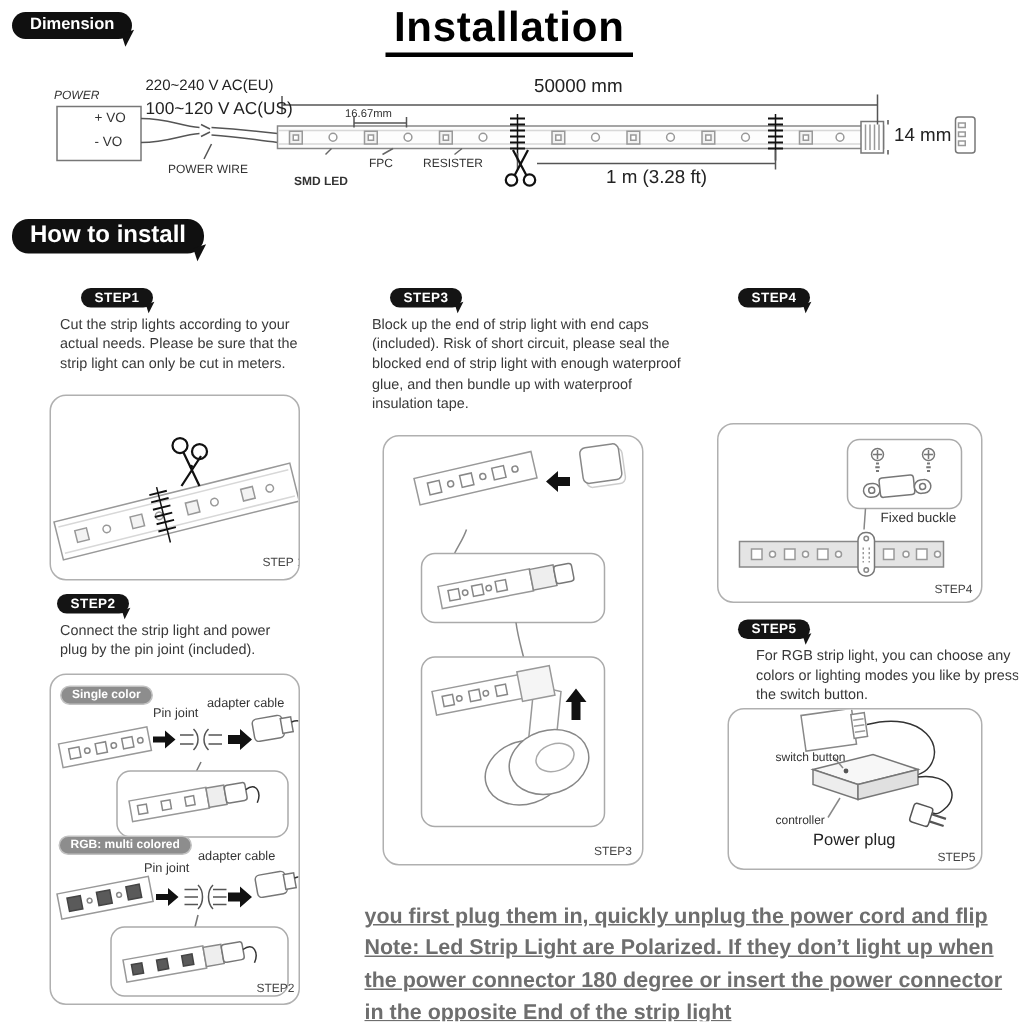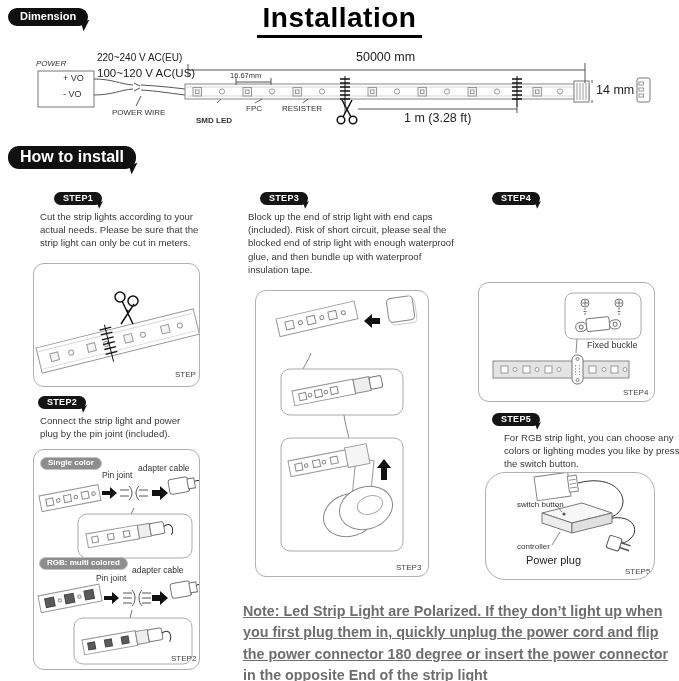--- a/index.html
+++ b/index.html
@@ -365,21 +365,21 @@
         <circle cx="98.5" cy="97" r="1.5" fill="none" stroke="#888"></circle>
         <path d="M96.5,82 V92 M100.5,82 V92" stroke="#999" stroke-dasharray="1.5,1.5" fill="none"></path>
       </g>
     </svg>
     <div class="figlabel" style="left:108px;top:57px;font-size:9px;color:#333;">Fixed buckle</div>
     <div class="figlabel" style="left:144px;top:105px;">STEP4</div>
   </div>
 
   <div class="step-badge" style="left:492px;top:413px;">STEP5</div>
   <div class="steptext" style="left:480px;top:431px;width:196px;margin-left:24px;">For RGB strip light, you can choose any colors or lighting modes you like by pressing the switch button.</div>
-  <div class="figbox" style="left:485px;top:472px;width:168px;height:106px;border-radius:20px;">
+  <div class="figbox" style="left:485px;top:472px;width:168px;height:106px;">
     <svg class="figsvg" width="168" height="106" viewBox="0 0 168 106">
       <g transform="translate(48,4) rotate(-8)">
         <rect x="0" y="0" width="34" height="24" fill="#fff" stroke="#888"></rect>
         <rect x="33" y="4" width="9" height="16" fill="#fff" stroke="#888"></rect>
         <path d="M34,8 H41 M34,12 H41 M34,16 H41" stroke="#999" fill="none"></path>
       </g>
       <path d="M92,10 C130,0 146,26 132,40 C126,46 116,44 112,48" stroke="#333" fill="none"></path>
       <g>
         <polygon points="56,40 96,30 126,40 86,50" fill="#f7f7f7" stroke="#777"></polygon>
         <polygon points="56,40 56,50 86,60 86,50" fill="#ededed" stroke="#777"></polygon>
@@ -389,24 +389,24 @@
       <path d="M126,45 C148,42 154,58 144,66 C141,69 138,70 136,69" stroke="#333" fill="none"></path>
       <g transform="translate(124,62) rotate(18)">
         <rect x="0" y="0" width="13" height="13" rx="2" fill="#fff" stroke="#555"></rect>
         <path d="M13,4 H23 M13,9 H23" stroke="#555" stroke-width="1.5" fill="none"></path>
       </g>
       <path d="M70,32 L76,39" stroke="#888" fill="none"></path>
       <path d="M66,72 L74,59" stroke="#888" fill="none"></path>
     </svg>
     <div class="figlabel" style="left:31px;top:27px;color:#333;">switch button</div>
     <div class="figlabel" style="left:31px;top:69px;color:#333;">controller</div>
-    <div class="figlabel" style="left:40px;top:81px;font-size:11px;color:#222;">Power plug</div>
+    <div class="figlabel" style="left:56px;top:81px;font-size:11px;color:#222;">Power plug</div>
     <div class="figlabel" style="left:139px;top:94px;">STEP5</div>
   </div>
 
   <div class="note">
+    <div>you first plug them in, quickly unplug the power cord and flip</div>
     <div>Note: Led Strip Light are Polarized. If they don’t light up when</div>
-    <div>you first plug them in, quickly unplug the power cord and flip</div>
     <div>the power connector 180 degree or insert the power connector</div>
     <div>in the opposite End of the strip light</div>
   </div>
 
 </div>
 
 </body></html>

